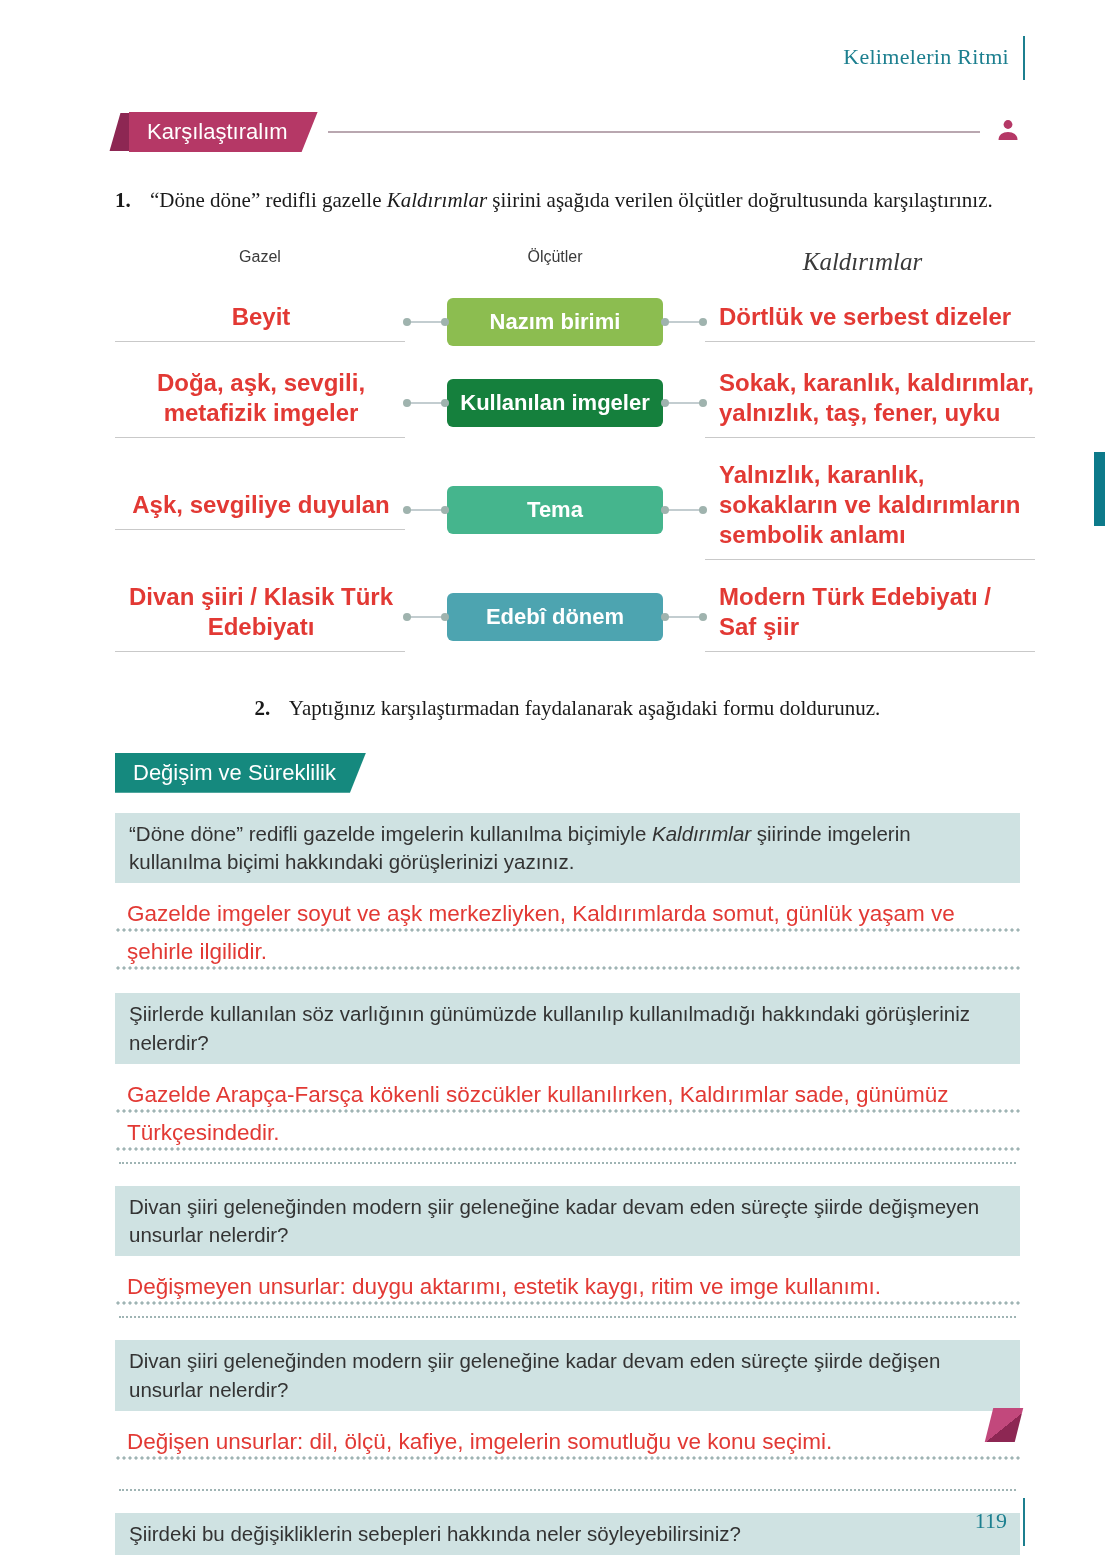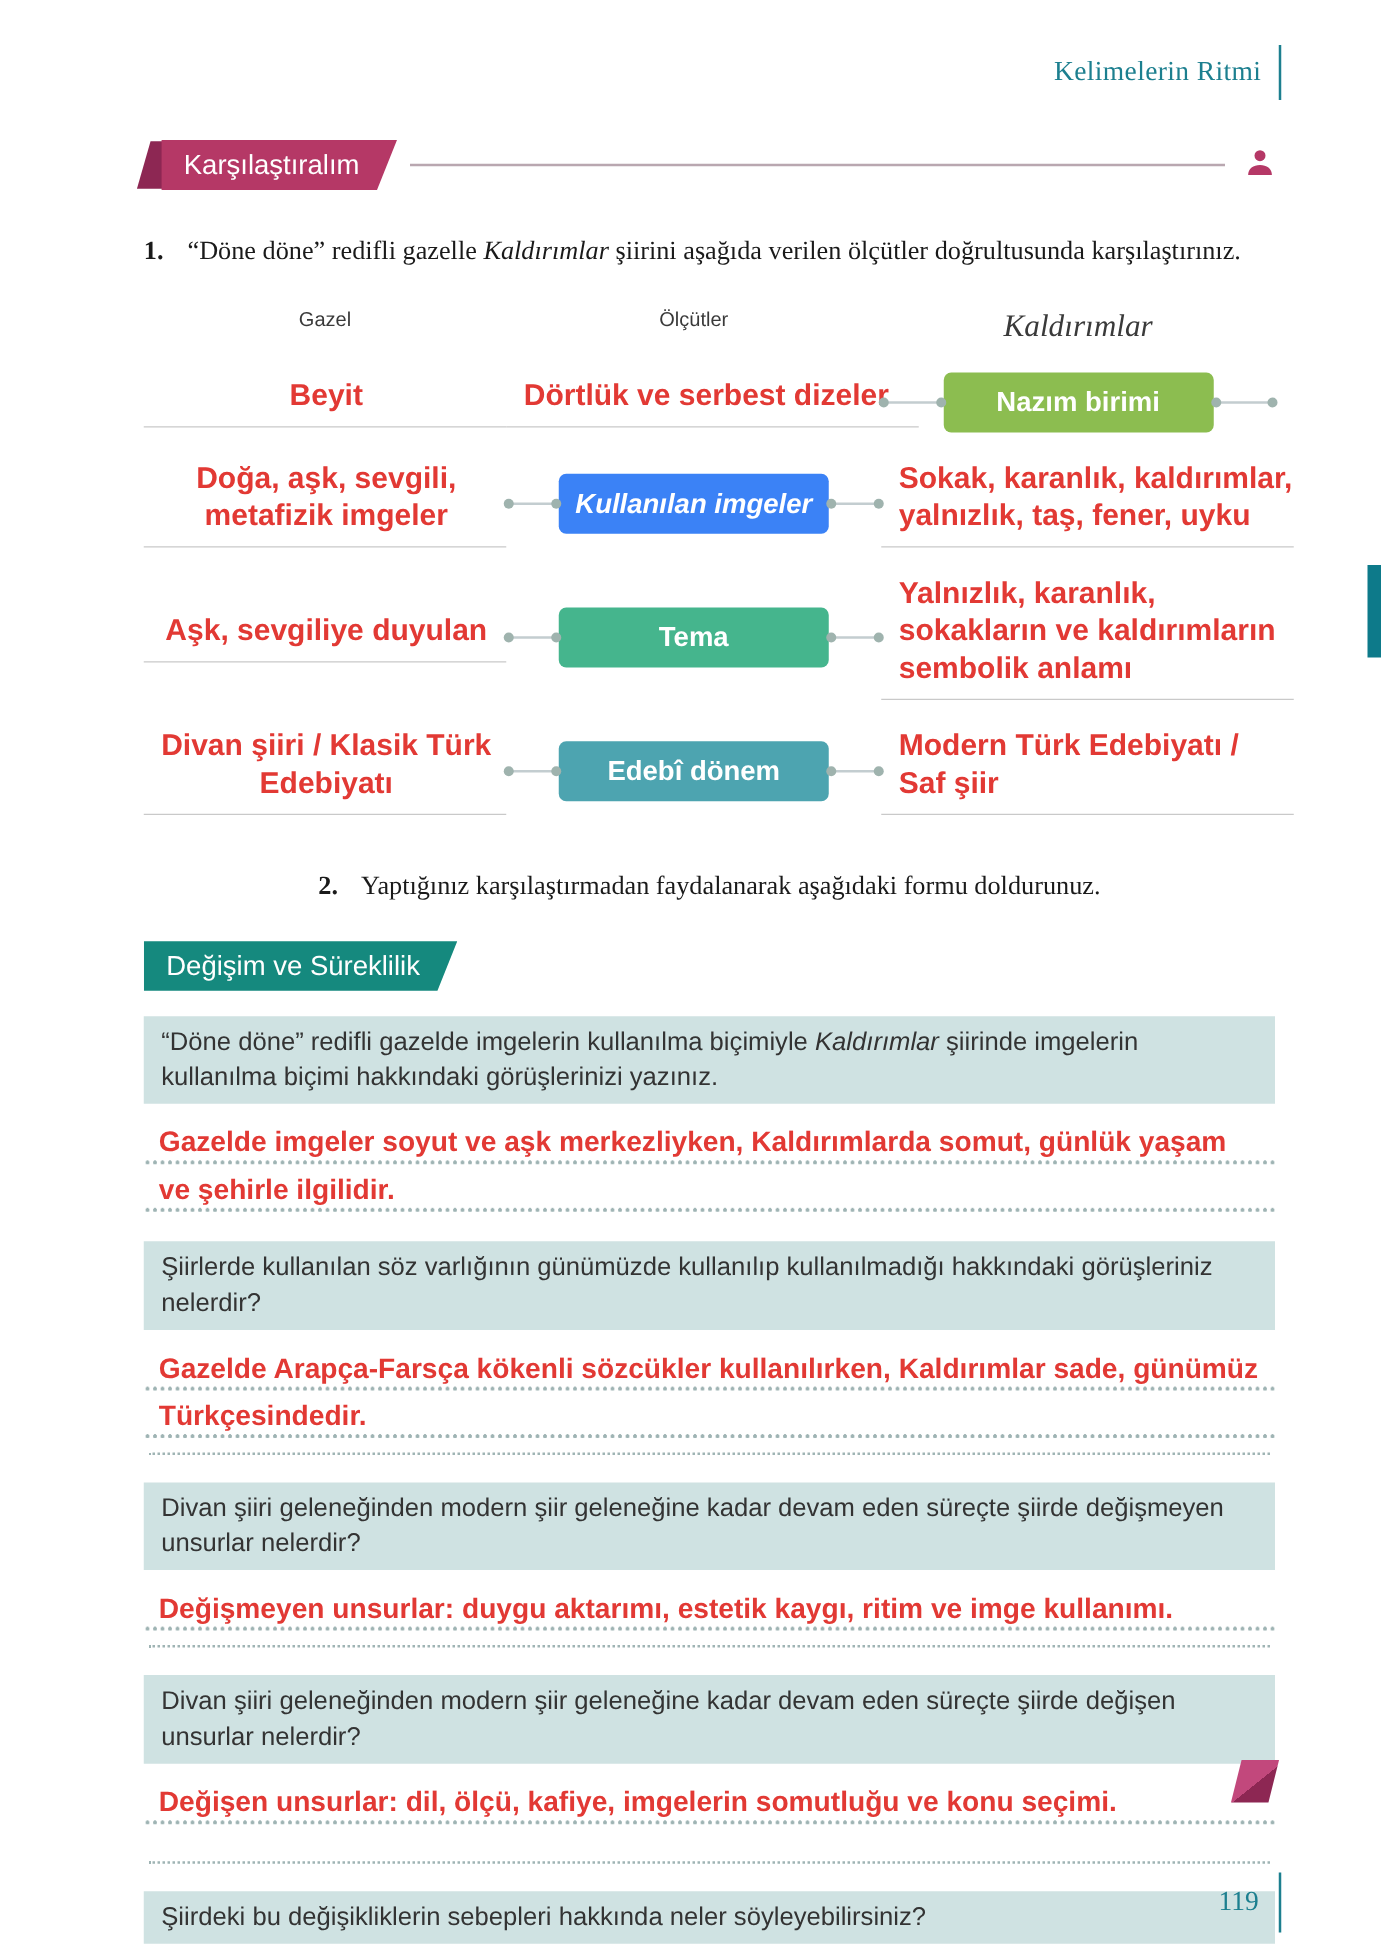--- a/index.html
+++ b/index.html
@@ -70,21 +70,21 @@
 
   
   .qa-area { margin-top:20px; font-family:"Liberation Sans", sans-serif; }
   .qa { margin-bottom:22px; }
   .q {
     background:#cfe2e2; padding:7px 14px;
     font-size:20.5px; line-height:1.38; color:#333;
   }
   .a {
     margin:12px 0 2px; padding:0 12px;
-    font-weight:bold; font-size:22.5px; line-height:38px; color:#e23934;
+    font-weight:normal; font-size:22.5px; line-height:38px; color:#e23934;
     background-image:radial-gradient(circle at 3px 35px, #9fb4b4 1.4px, transparent 1.8px);
     background-size:6px 38px;
   }
   .dotline { border-bottom:2.5px dotted #9fb4b4; height:8px; margin:4px 4px 12px; }
 
   .corner-flag {
     position:absolute; top:1408px; right:86px; width:30px; height:34px;
     background:linear-gradient(135deg, #c2487c 55%, #8d2753 55%);
     transform:skewX(-14deg);
   }
@@ -121,33 +121,33 @@
 
     <div class="diagram">
       <div class="dhead">
         <div>Gazel</div>
         <div>Ölçütler</div>
         <div class="kald">Kaldırımlar</div>
       </div>
 
       <div class="drow">
         <div class="dcell side left">Beyit</div>
+        <div class="dcell mid">
+          <span class="conn"></span>
+          <div class="dbtn" style="background: rgb(140, 189, 80);">Nazım birimi</div>
+          <span class="conn"></span>
+        </div>
         <div class="dcell side right">Dörtlük ve serbest dizeler</div>
-        <div class="dcell mid">
-          <span class="conn"></span>
-          <div class="dbtn" style="background: rgb(140, 189, 80);">Nazım birimi</div>
-          <span class="conn"></span>
-        </div>
       </div>
 
       <div class="drow">
         <div class="dcell side left">Doğa, aşk, sevgili, metafizik imgeler</div>
         <div class="dcell mid">
           <span class="conn"></span>
-          <div class="dbtn" style="background: #3b82f6; font-style: italic;">Kullanılan imgeler</div>
+          <div class="dbtn" style="background: #15803d;">Kullanılan imgeler</div>
           <span class="conn"></span>
         </div>
         <div class="dcell side right">Sokak, karanlık, kaldırımlar, yalnızlık, taş, fener, uyku</div>
       </div>
 
       <div class="drow">
         <div class="dcell side left">Aşk, sevgiliye duyulan</div>
         <div class="dcell mid">
           <span class="conn"></span>
           <div class="dbtn" style="background: rgb(69, 181, 141);">Tema</div>

